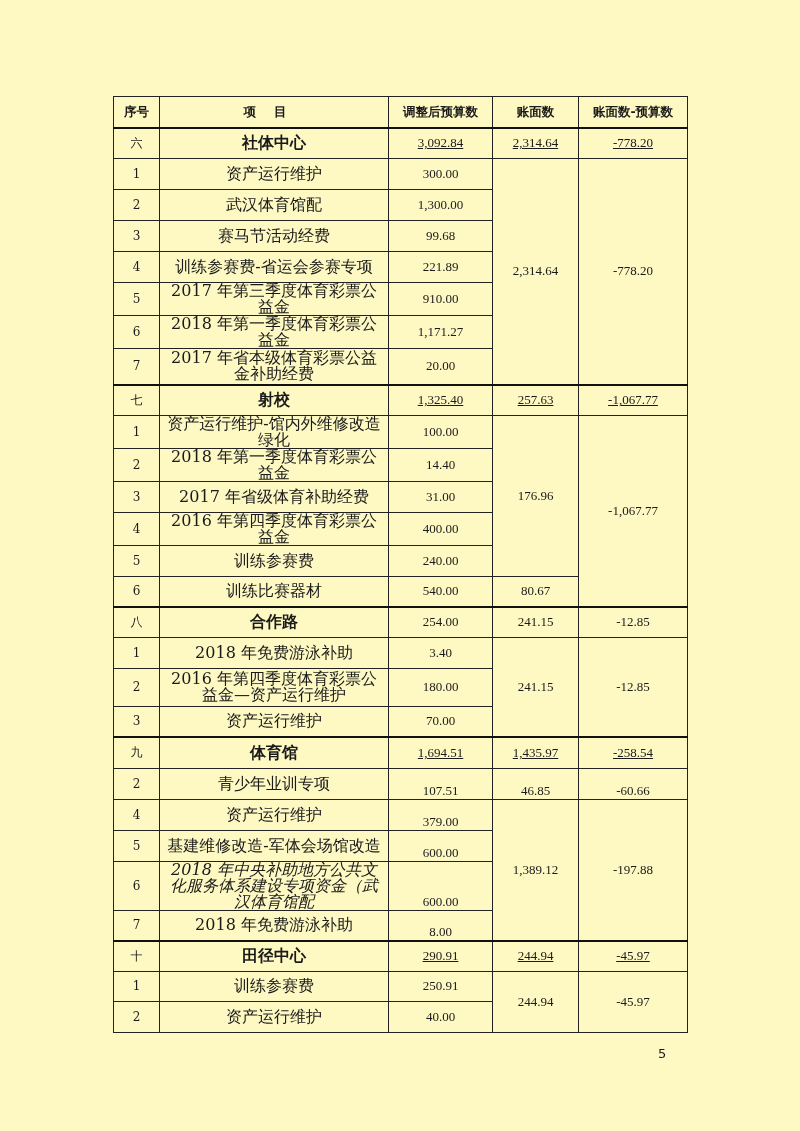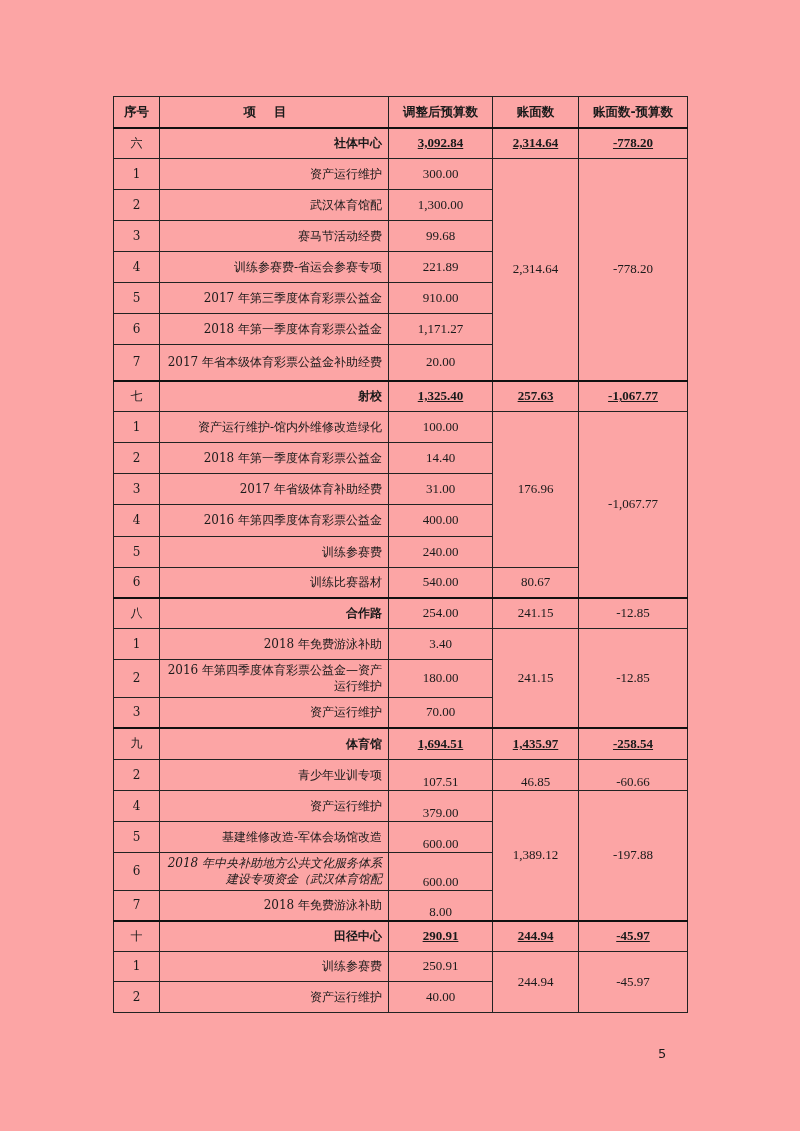--- a/index.html
+++ b/index.html
@@ -1,38 +1,38 @@
 <!DOCTYPE html>
 <html><head>
 <meta charset="utf-8">
 <style>
   html, body { margin: 0; padding: 0; background: #ffffff; }
   body { width: 800px; height: 1131px; position: relative; overflow: hidden;
          font-family: "DejaVu Serif", "Liberation Serif", serif; color: #1a1a1a; }
-  .page { position: absolute; left: 0; top: 0; width: 800px; height: 1131px; background: #fca5a5; }
+  .page { position: absolute; left: 0; top: 0; width: 800px; height: 1131px; background: #fef9c3; }
   table.budget {
     position: absolute; left: 113px; top: 96px;
     border-collapse: collapse; table-layout: fixed; width: 574px;
     font-size: 12px;
   }
   table.budget td, table.budget th {
     border: 1px solid #222; padding: 0 6px; overflow: hidden;
   }
   col.c-no { width: 46px; }
   col.c-item { width: 229px; }
   col.c-adj { width: 104px; }
   col.c-book { width: 86px; }
   col.c-diff { width: 109px; }
   th { font-family: "DejaVu Sans", "Liberation Sans", sans-serif; font-weight: bold; font-size: 12.5px; height: 30px; text-align: center; }
   th.item-h { letter-spacing: 18px; }
   td.no { text-align: center; font-size: 12px; }
-  td.item { text-align: right; font-size: 12px; line-height: 16px; }
+  td.item { text-align: center; font-size: 16px; line-height: 16px; }
   td.num { text-align: center; font-family: "Liberation Serif", "DejaVu Serif", serif; font-size: 13px; }
   tr.grp td.item { font-family: "DejaVu Sans", "Liberation Sans", sans-serif; font-weight: bold; }
-  tr.grp td.num.u span { font-weight: bold; text-decoration: underline; text-align: center; }
+  tr.grp td.num.u span { font-weight: normal; text-decoration: underline; text-align: center; }
   tr.grp td { border-top: 2px solid #111; }
   td.bottom { vertical-align: bottom; padding-bottom: 2px; }
   .pagenum { position: absolute; left: 658px; top: 1046px; font-family: "DejaVu Sans", "Liberation Sans", sans-serif; font-size: 13px; }
 </style>
 </head>
 <body>
 
 <div class="page">
 <table class="budget">
   <colgroup>

